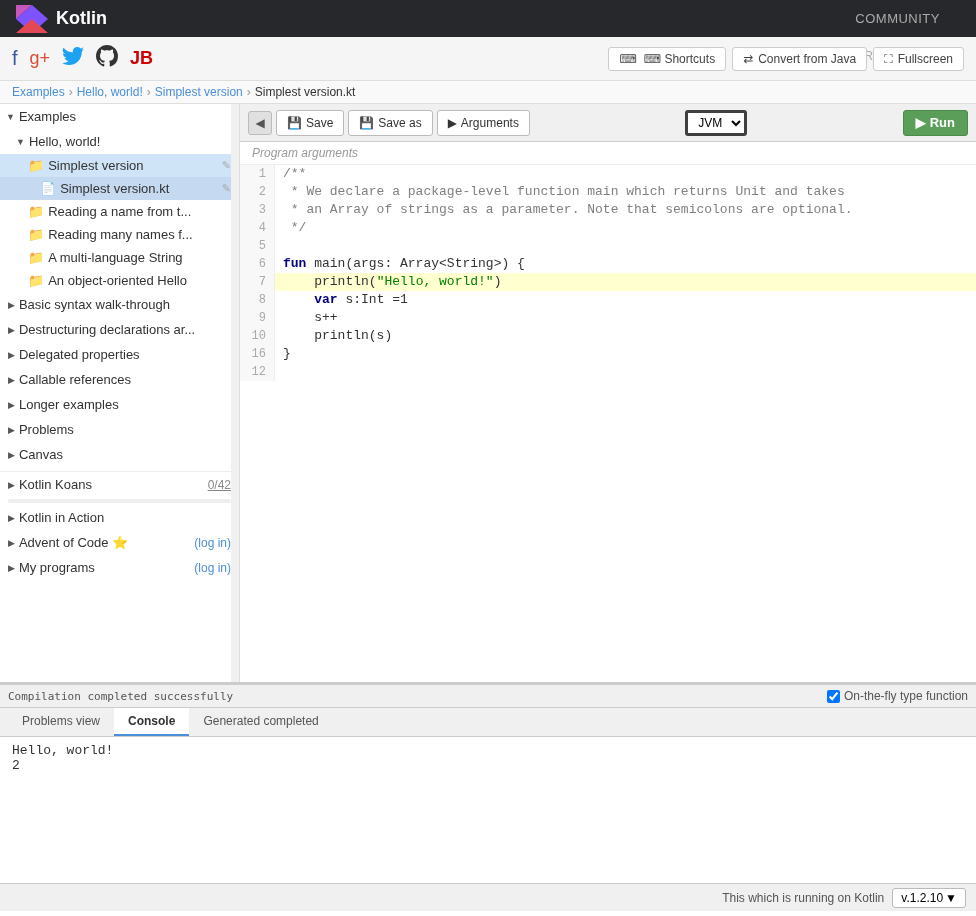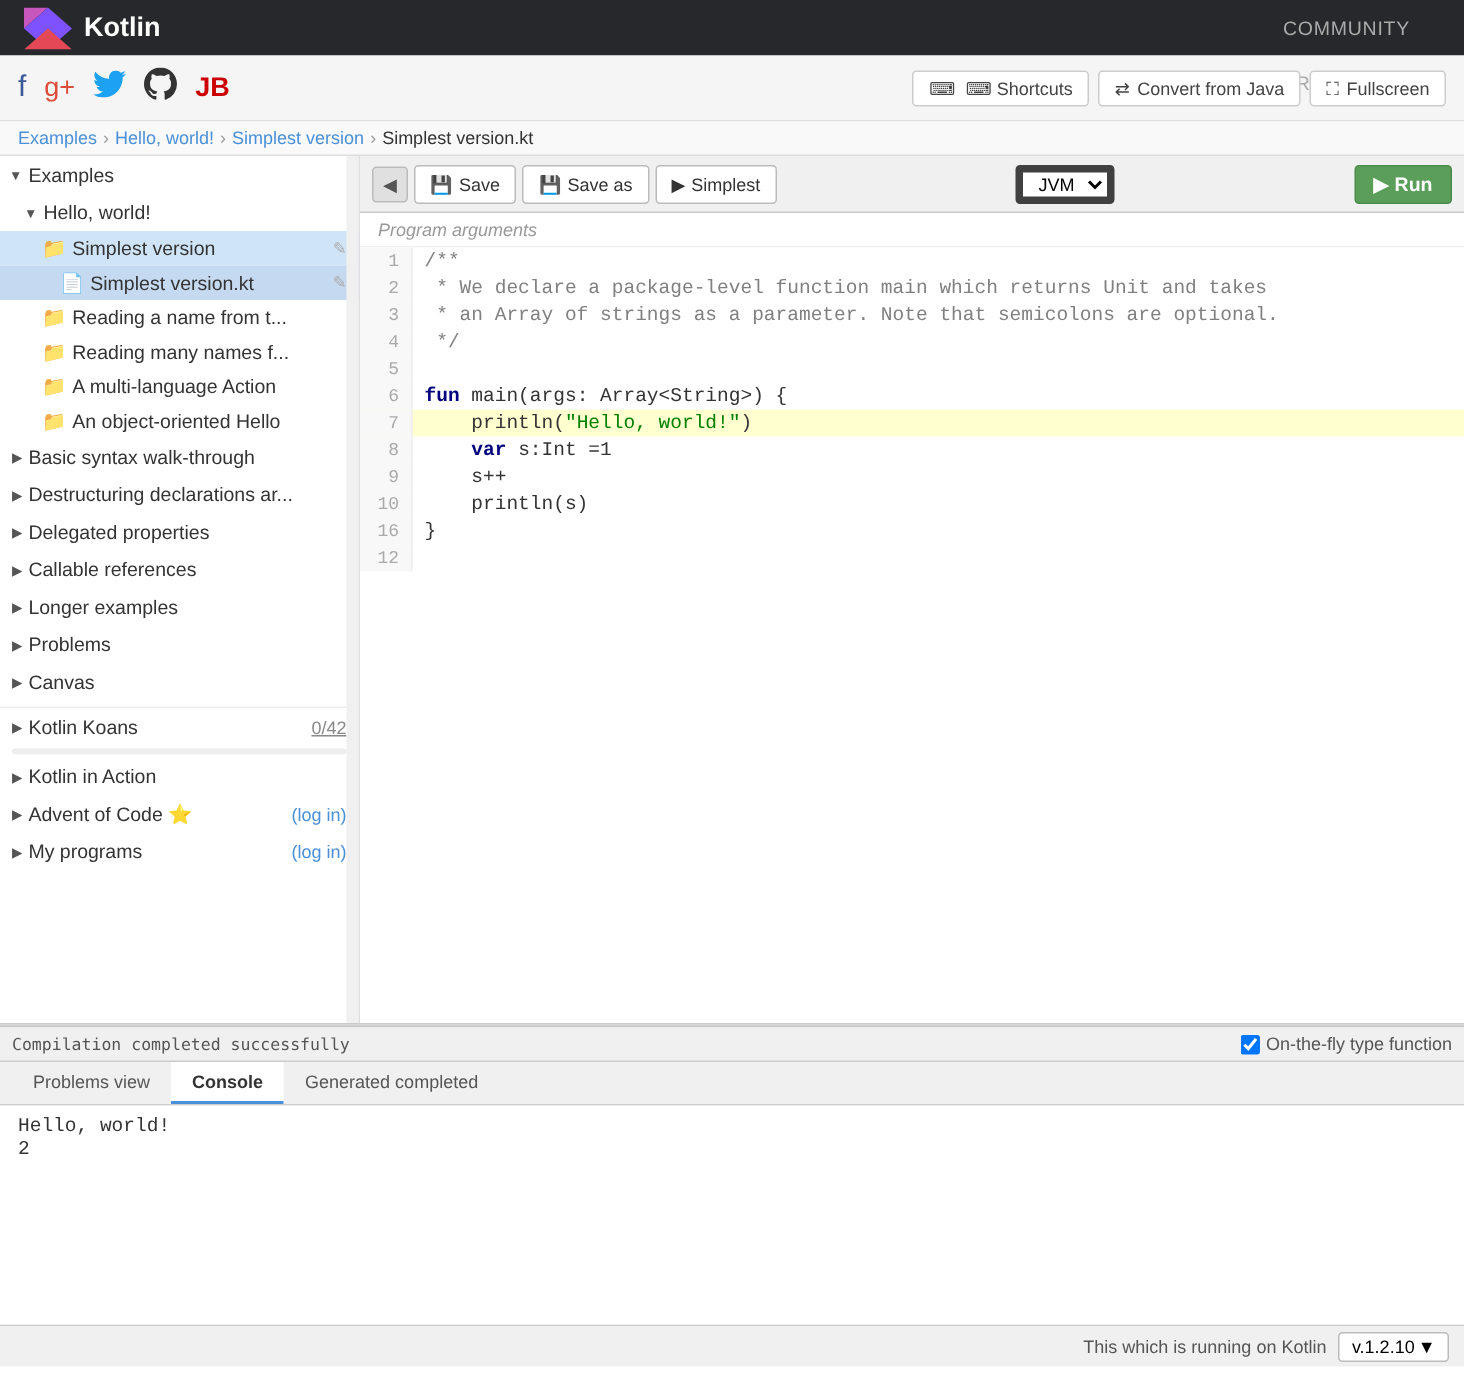--- a/index.html
+++ b/index.html
@@ -200,21 +200,21 @@
       color: #fff;
       font-weight: bold;
       height: 26px;
       display: flex;
       align-items: center;
       gap: 4px;
       margin-left: auto;
     }
     .jvm-select {
       height: 26px;
-      border: 5px solid #404040;
+      border: 3px solid #404040;
       border-radius: 3px;
       padding: 0 6px;
       font-size: 12px;
       background: #fff;
       margin-left: auto;
       cursor: pointer;
     }
 
     .program-args {
       padding: 4px 12px;
@@ -442,21 +442,21 @@
       <span>Reading a name from t...</span>
     </div>
 
     <div class="tree-item" style="padding-left:28px;">
       <span style="color:#e8a030;">📁</span>
       <span>Reading many names f...</span>
     </div>
 
     <div class="tree-item" style="padding-left:28px;">
       <span style="color:#e8a030;">📁</span>
-      <span>A multi-language Action</span>
+      <span>A multi-language String</span>
     </div>
 
     <div class="tree-item" style="padding-left:28px;">
       <span style="color:#e8a030;">📁</span>
       <span>An object-oriented Hello</span>
     </div>
 
     <div class="tree-section-header" style="padding-left:8px;">
       <span class="arrow">▶</span>
       <span>Basic syntax walk-through</span>
@@ -529,21 +529,21 @@
         <span>Save</span>
       </button>
 
       <button class="editor-action-btn">
         <span>💾</span>
         <span>Save as</span>
       </button>
 
       <button class="editor-action-btn">
         <span>▶</span>
-        <span>Simplest</span>
+        <span>Arguments</span>
       </button>
 
       <select class="jvm-select">
         <option>JVM</option>
       </select>
 
       <button class="run-btn">
         <span>▶</span>
         <span>Run</span>
       </button>

